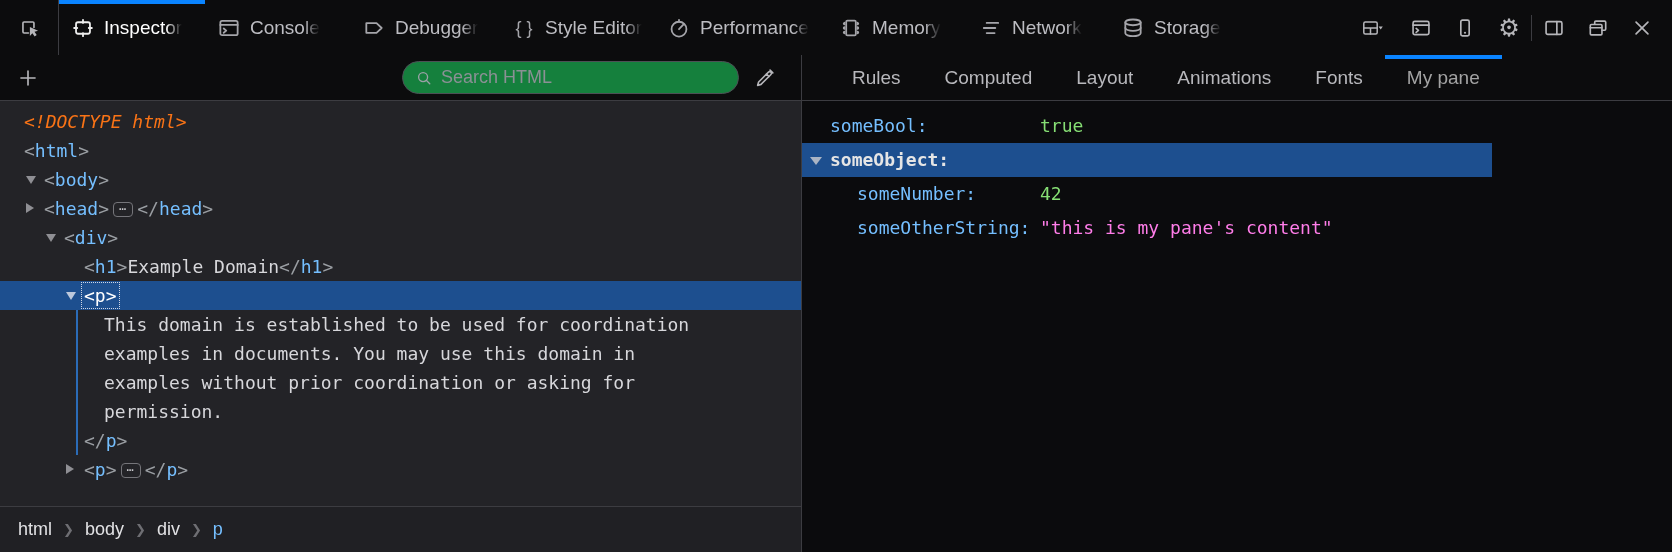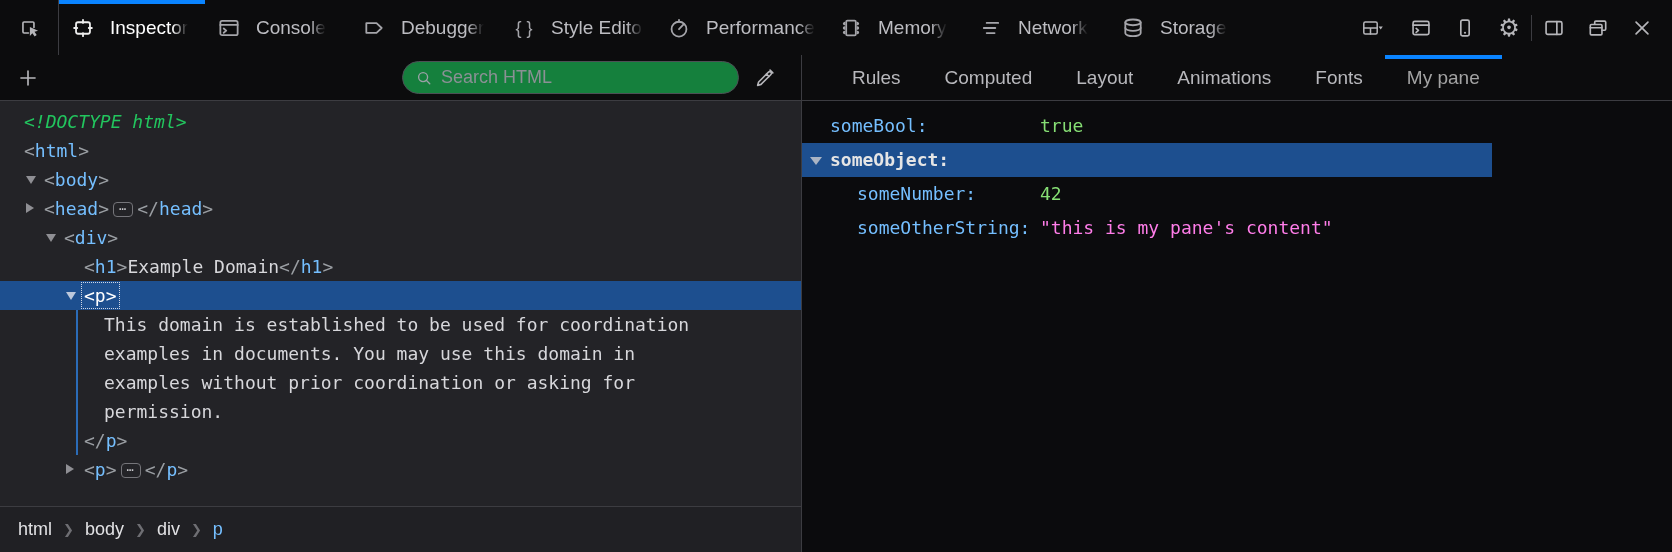--- a/index.html
+++ b/index.html
@@ -13,21 +13,21 @@
   #app{width:1672px;height:552px;display:flex;flex-direction:column;background:var(--bg-toolbar);}
 
   
   .tabbar{height:55px;flex:0 0 55px;display:flex;align-items:stretch;background:var(--bg-toolbar);}
   .icon-btn{background:none;border:none;color:#b6b6ba;display:flex;align-items:center;justify-content:center;cursor:pointer;}
   .icon-btn svg{width:22px;height:22px;display:block;}
   .picker{width:58px;}
   .vsep{width:1px;background:var(--line);margin:0;}
   .vsep.short{height:26px;align-self:center;}
   .tool-tabs{display:flex;align-items:stretch;overflow:hidden;}
-  .tool-tab{position:relative;display:flex;align-items:center;gap:15px;padding:12px 12px;background:none;border:none;
+  .tool-tab{position:relative;display:flex;align-items:center;gap:9px;padding:12px 12px;background:none;border:none;
     color:#bdbdc2;font-size:19px;font-family:inherit;cursor:pointer;overflow:hidden;}
   .tool-tab .ticon{flex:0 0 auto;display:flex;color:#a5a5aa;}
   .tool-tab .ticon svg{width:24px;height:24px;}
   .tool-tab .label{white-space:nowrap;overflow:hidden;flex:0 1 auto;
     -webkit-mask-image:linear-gradient(90deg,#000 calc(100% - 16px),transparent);
     mask-image:linear-gradient(90deg,#000 calc(100% - 16px),transparent);}
   .tool-tab.active{color:#fff;}
   .tool-tab.active .ticon{color:#eee;}
   .tool-tab.active::before{content:"";position:absolute;top:0;left:0;right:0;height:4px;background:var(--accent);}
   .tabbar-right{margin-left:auto;display:flex;align-items:stretch;padding-right:8px;}
@@ -50,21 +50,21 @@
   .search-pill input{flex:1;background:transparent;border:none;outline:none;color:var(--txt);
     font-size:18px;font-family:inherit;min-width:0;}
   .search-pill input::placeholder{color:#8b9095;}
   .eyedropper-btn{width:52px;height:40px;}
 
   
   .markup{flex:1;background:var(--bg-markup);font-family:"DejaVu Sans Mono",monospace;font-size:18px;
     padding-top:6px;overflow:hidden;position:relative;}
   .m-row{position:relative;height:29px;line-height:29px;white-space:nowrap;cursor:default;}
   .m-row.sel{background:var(--sel);}
-  .doctype{color:#22c55e;font-style:italic;}
+  .doctype{color:#f97316;font-style:italic;}
   .br{color:var(--bracket);}
   .tagname{color:var(--tag);}
   .m-text{color:var(--txt);}
   .m-row.sel .br,.m-row.sel .tagname{color:#fff;}
   .tagbox{outline:1px dotted #cfd6e4;outline-offset:2px;}
   .twisty{position:absolute;top:11px;width:0;height:0;border-style:solid;}
   .twisty.open{border-width:8px 5px 0 5px;border-color:#8f8f94 transparent transparent transparent;}
   .twisty.closed{border-width:5px 0 5px 8px;border-color:transparent transparent transparent #8f8f94;top:9px;}
   .m-row.sel .twisty.open{border-top-color:#bcc8dc;}
   .badge{display:inline-block;border:1px solid #75757a;border-radius:4px;color:#c8c8cc;

